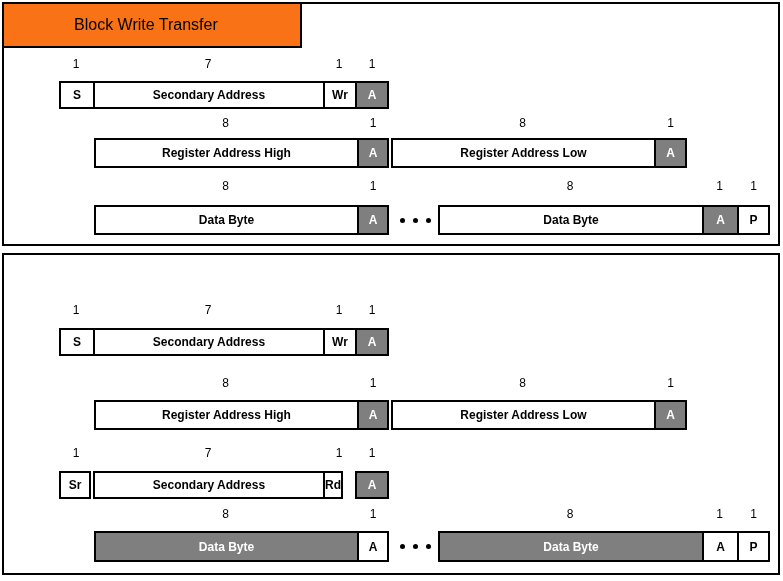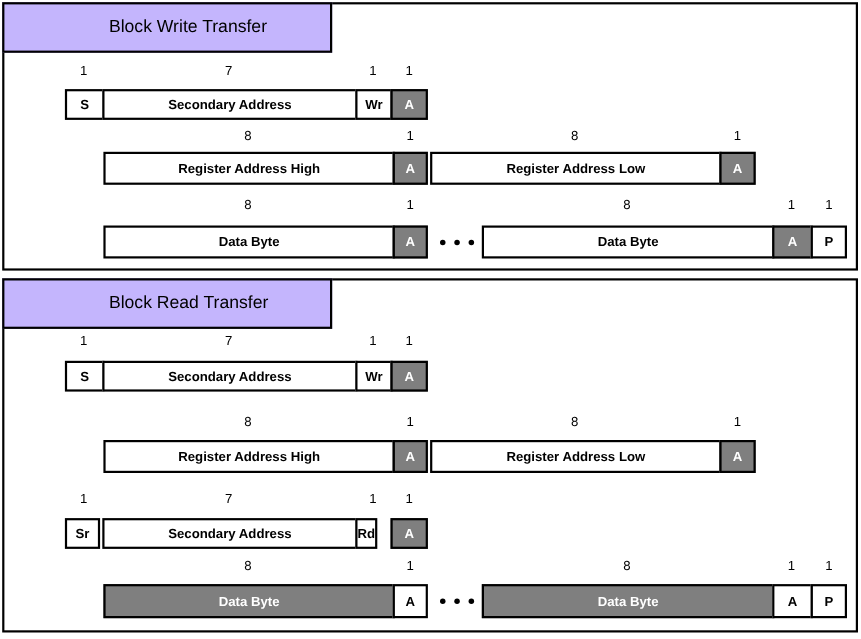--- a/index.html
+++ b/index.html
@@ -1,40 +1,37 @@
 <!DOCTYPE html>
 <html><head>
 <meta charset="utf-8">
 <style>
   html,body{margin:0;padding:0;background:#ffffff;}
   body{font-family:"Liberation Sans",sans-serif;}
   #canvas{position:relative;width:783px;height:581px;background:#ffffff;overflow:hidden;}
   .frame{position:absolute;box-sizing:border-box;border:2px solid #000;background:transparent;}
-  .titlebox{position:absolute;box-sizing:border-box;border:2px solid #000;background:#c4b5fd;
-            display:flex;align-items:center;padding-left:95px;font-size:16px;color:#000;}
+  .titlebox{position:absolute;box-sizing:border-box;border:2px solid #000;background:#f97316;
+            display:flex;align-items:center;padding-left:70px;font-size:16px;color:#000;}
   .cell{position:absolute;box-sizing:border-box;border:2px solid #000;background:#fff;
         display:flex;align-items:center;justify-content:center;
         font-size:12px;font-weight:bold;color:#000;white-space:nowrap;}
   .cell.shaded{background:var(--shaded,#7f7f7f);color:var(--shadedText,#fff);}
   .bitnum{position:absolute;font-size:12px;color:#000;text-align:center;height:15px;line-height:15px;}
   .dots{position:absolute;display:flex;align-items:center;justify-content:center;gap:8px;}
   .dot{width:5px;height:5px;background:#000;border-radius:50%;display:inline-block;}
 </style>
 </head>
 <body>
 
 <div id="canvas" style="--shaded: #7f7f7f; --shadedText: #ffffff; background: rgb(255, 255, 255);">
   <div class="frame" id="frame0" style="left: 2px; top: 2px; width: 778px; height: 244px;"></div>
   <div class="titlebox" id="title0" style="left: 2px; top: 2px; width: 300px; height: 46px;">
     <span>Block Write Transfer</span>
   </div>
   <div class="frame" id="frame1" style="left: 2px; top: 253px; width: 778px; height: 322px;"></div>
-  <div class="titlebox" id="title1" style="left: 2px; top: 253px; width: 300px; height: 46px;">
-    <span>Block Read Transfer</span>
-  </div>
 <div class="cell" style="left: 59px; top: 81px; width: 36px; height: 28px;">S</div>
     <div class="bitnum" style="left: 59px; top: 57px; width: 34px; height: 15px;">1</div>
     <div class="cell" style="left: 93px; top: 81px; width: 232px; height: 28px;">Secondary Address</div>
     <div class="bitnum" style="left: 93px; top: 57px; width: 230px; height: 15px;">7</div>
     <div class="cell" style="left: 323px; top: 81px; width: 34px; height: 28px;">Wr</div>
     <div class="bitnum" style="left: 323px; top: 57px; width: 32px; height: 15px;">1</div>
     <div class="cell shaded" style="left: 355px; top: 81px; width: 34px; height: 28px;">A</div>
     <div class="bitnum" style="left: 355px; top: 57px; width: 34px; height: 15px;">1</div>
     <div class="cell" style="left: 94px; top: 138px; width: 265px; height: 30px;">Register Address High</div>
     <div class="bitnum" style="left: 94px; top: 116px; width: 263px; height: 15px;">8</div>

